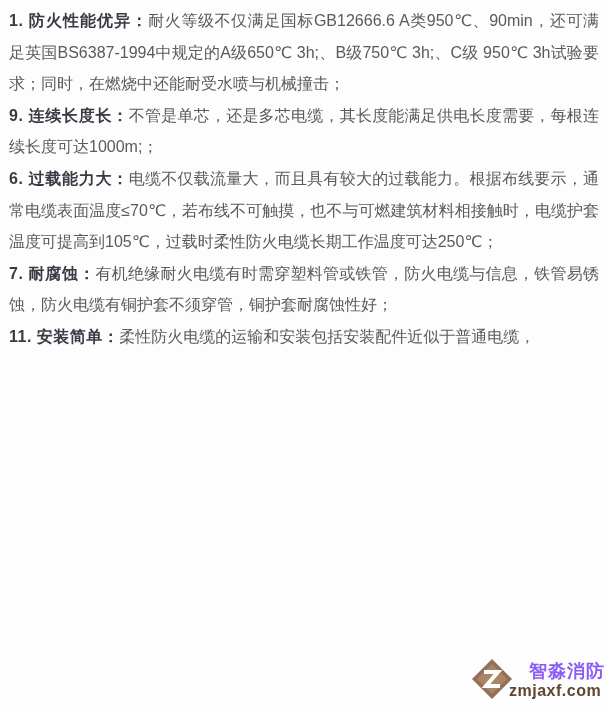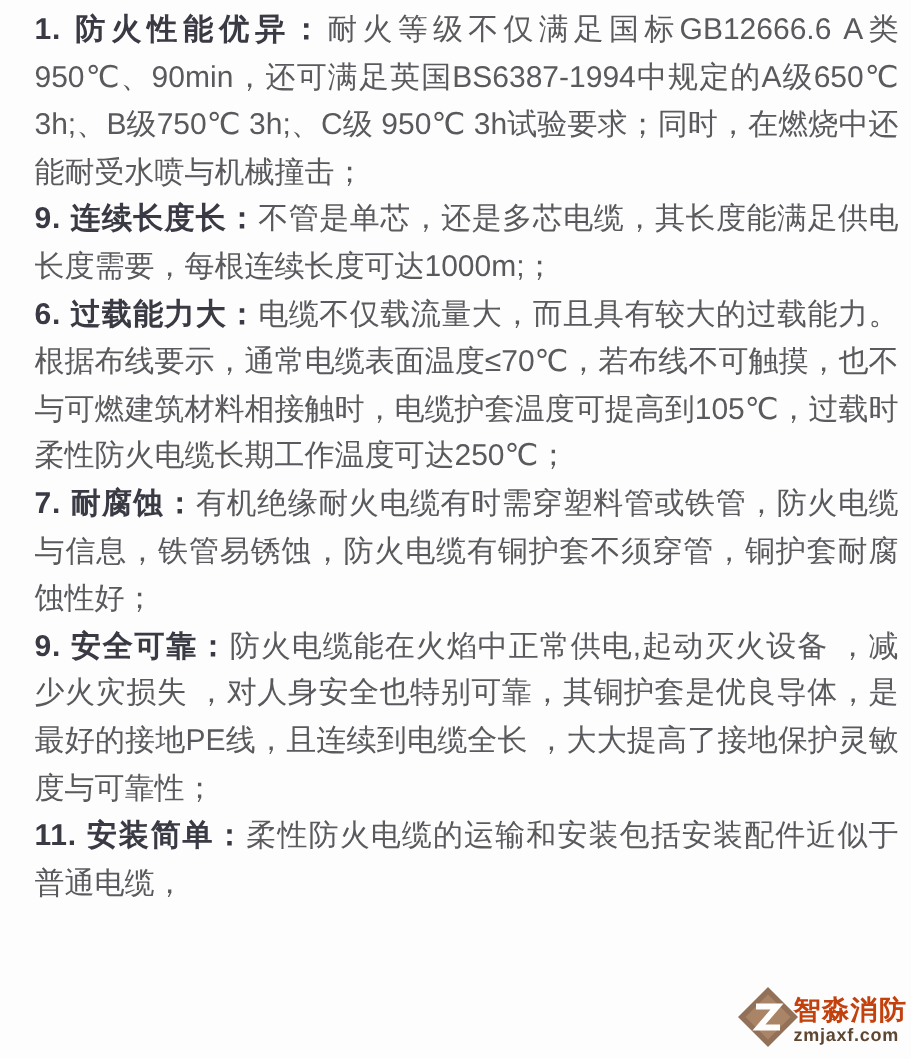--- a/index.html
+++ b/index.html
@@ -5,22 +5,22 @@
   html, body { margin: 0; padding: 0; }
   body {
     width: 607px;
     height: 706px;
     background: #fdfdfd;
     font-family: "Liberation Sans", "DejaVu Sans", sans-serif;
     overflow: hidden;
     position: relative;
   }
   .content {
-    padding: 5px 8px 0 23px;
-    font-size: 20px;
+    padding: 5px 8px 0 9px;
+    font-size: 16px;
     line-height: 31.6px;
     color: #5a5a5e;
     text-align: justify;
   }
   .item { margin: 0; }
   .heading {
     font-weight: bold;
     color: #3a3a44;
     letter-spacing: 0.5px;
   }
@@ -30,25 +30,26 @@
     bottom: 0px;
     display: flex;
     align-items: center;
     background: transparent;
   }
   .wm-icon { display: inline-block; margin-right: -6px; opacity: 0.95; }
   .wm-text { display: inline-flex; flex-direction: column; line-height: 1.1; }
   .wm-brand {
     font-size: 18px;
     font-weight: bold;
-    color: #c2410c;
+    color: #8b5cf6;
     letter-spacing: 1px;
+    margin-left: 20px;
   }
   .wm-domain {
-    font-size: 12px;
+    font-size: 16px;
     font-weight: bold;
     color: #5f4630;
     letter-spacing: 0.5px;
   }
 </style>
 </head>
 <body>
 
 <div class="page">
 
@@ -59,21 +60,20 @@
       <p class="item"><span class="heading">9. 连续长度长：</span><span class="body">不管是单芯，还是多芯电缆，其长度能满足供电长度需要，每根连续长度可达1000m;；</span></p>
 
 
 
 
       <p class="item"><span class="heading">6. 过载能力大：</span><span class="body">电缆不仅载流量大，而且具有较大的过载能力。根据布线要示，通常电缆表面温度≤70℃，若布线不可触摸，也不与可燃建筑材料相接触时，电缆护套温度可提高到105℃，过载时柔性防火电缆长期工作温度可达250℃；</span></p>
 
       <p class="item"><span class="heading">7. 耐腐蚀：</span><span class="body">有机绝缘耐火电缆有时需穿塑料管或铁管，防火电缆与信息，铁管易锈蚀，防火电缆有铜护套不须穿管，铜护套耐腐蚀性好；</span></p>
 
 
-      <p class="item"><span class="heading">9. 安全可靠：</span><span class="body">防火电缆能在火焰中正常供电,起动灭火设备 ，减少火灾损失 ，对人身安全也特别可靠，其铜护套是优良导体，是最好的接地PE线，且连续到电缆全长 ，大大提高了接地保护灵敏度与可靠性；</span></p>
 
 
       <p class="item"><span class="heading">11. 安装简单：</span><span class="body">柔性防火电缆的运输和安装包括安装配件近似于普通电缆，</span></p>
     </div>
 
   <div class="watermark">
     <span class="wm-icon">
       <svg width="46" height="46" viewBox="0 0 46 46" aria-hidden="true">
         <polygon points="23,3 43,23 23,43 3,23" fill="#8e6a50"></polygon>
         <polygon points="23,8 38,23 23,38 8,23" fill="#a67e5e"></polygon>

